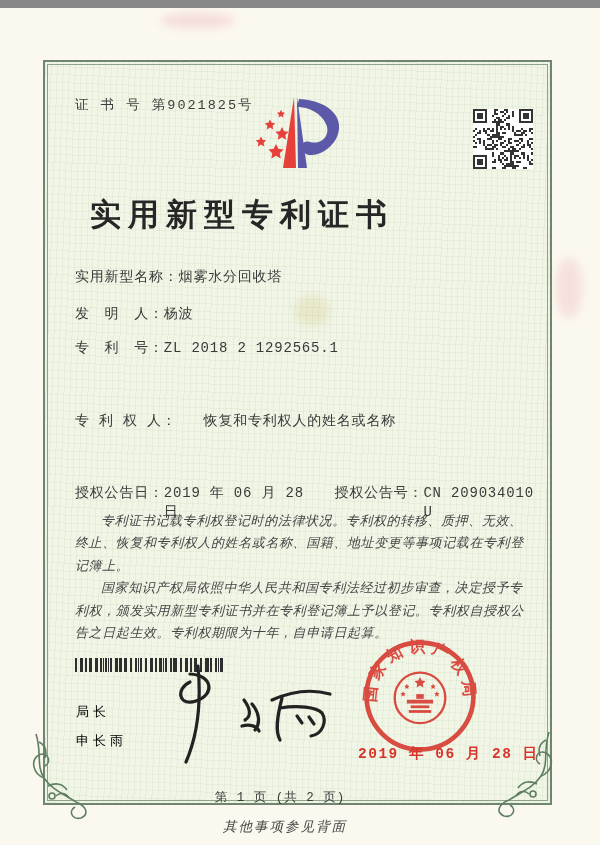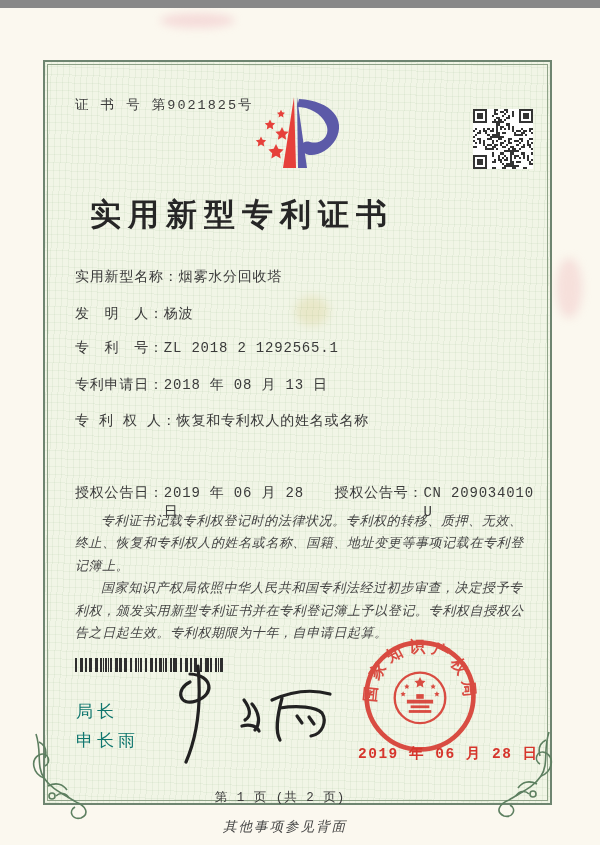--- a/index.html
+++ b/index.html
@@ -53,21 +53,21 @@
   .body-text p{margin:0;text-indent:2em;}
   .barcode{
     left:75px;top:650px;width:150px;height:14px;
     background-image:
       repeating-linear-gradient(90deg,#2e2e2e 0 2px,rgba(0,0,0,0) 2px 5px),
       repeating-linear-gradient(90deg,#2e2e2e 0 1px,rgba(0,0,0,0) 1px 7px),
       repeating-linear-gradient(90deg,#2e2e2e 0 1px,rgba(0,0,0,0) 1px 11px);
   }
   .director{
     left:76px;top:690px;
-    font-size:17px;color:#0f766e;letter-spacing:4px;line-height:29px;
+    font-size:13px;color:#000000;letter-spacing:4px;line-height:29px;
   }
   .signature{left:160px;top:652px;}
   .seal{left:345px;top:613px;}
   .seal-date{
     left:358px;top:736px;
     font-size:14.5px;font-weight:bold;color:#d6352c;letter-spacing:1.5px;
   }
   .page-no{
     left:0;top:781px;width:560px;text-align:center;
     font-size:12.5px;color:#3a3a3a;letter-spacing:1px;
@@ -364,25 +364,21 @@
     <span class="field-value">烟雾水分回收塔</span>
   </div>
   <div class="abs field-row" style="top:297px;">
     <span class="field-label">发　明　人：</span>
     <span class="field-value">杨波</span>
   </div>
   <div class="abs field-row" style="top:331px;">
     <span class="field-label">专　利　号：</span>
     <span class="field-value">ZL 2018 2 1292565.1</span>
   </div>
-  <div class="abs field-row" style="top:368px;">
-    <span class="field-label">专利申请日：</span>
-    <span class="field-value">2018 年 08 月 13 日</span>
-  </div>
-  <div class="abs field-row" style="top:404px;">
+  <div class="abs field-row" style="top:404px;gap:27px;">
     <span class="field-label">专 利 权 人：</span>
     <span class="field-value">恢复和专利权人的姓名或名称</span>
   </div>
   <div class="abs field-row" style="top:476px;">
     <span class="field-label">授权公告日：</span>
     <span>2019 年 06 月 28 日</span>
     <span class="field-label grant-pair2">授权公告号：</span>
     <span>CN 209034010 U</span>
   </div>
 

